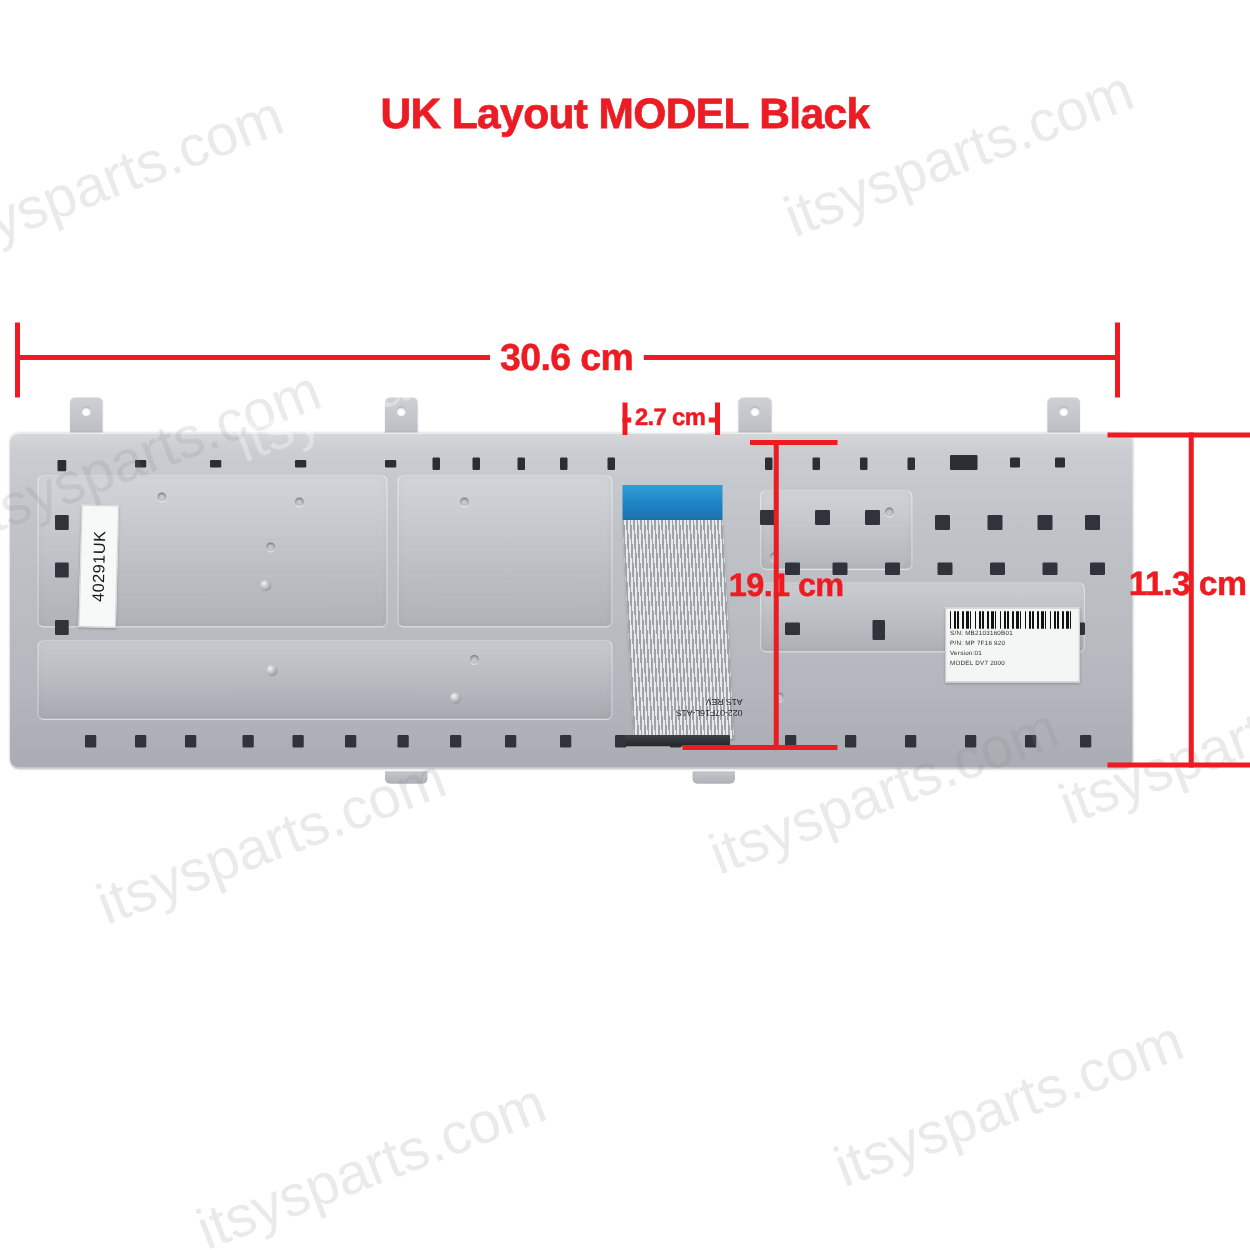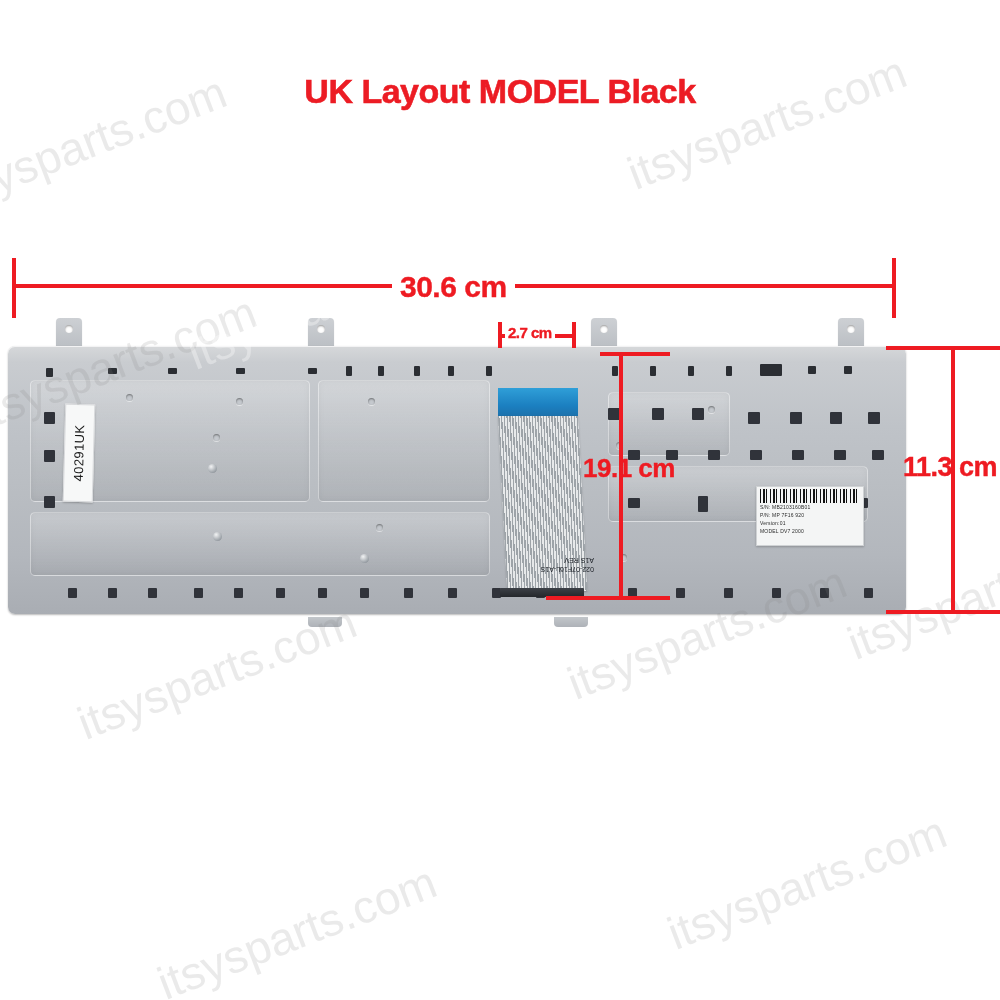--- a/index.html
+++ b/index.html
@@ -248,21 +248,21 @@
     position: absolute;
     font-family: "Liberation Sans", sans-serif;
     font-weight: 700;
     color: #ee1b22;
     background: #ffffff;
     white-space: nowrap;
     letter-spacing: -0.5px;
     -webkit-text-stroke: 0.4px #ee1b22;
   }
   #lbl-width   { font-size: 30px; left: 392px; top: 270px; padding: 0 8px; }
-  #lbl-small   { font-size: 15px; left: 505px; top: 324px; padding: 0 3px; }
+  #lbl-small   { font-size: 19px; left: 505px; top: 324px; padding: 0 3px; }
   #lbl-inner   { font-size: 26px; left: 578px; top: 453px; padding: 0 5px; background: transparent; }
   #lbl-height  { font-size: 27px; left: 898px; top: 452px; padding: 0 5px; background: transparent; }
 </style>
 </head>
 <body>
 
 <div id="title">UK Layout MODEL Black</div>
 
 <div id="keyboard-photo">
 

